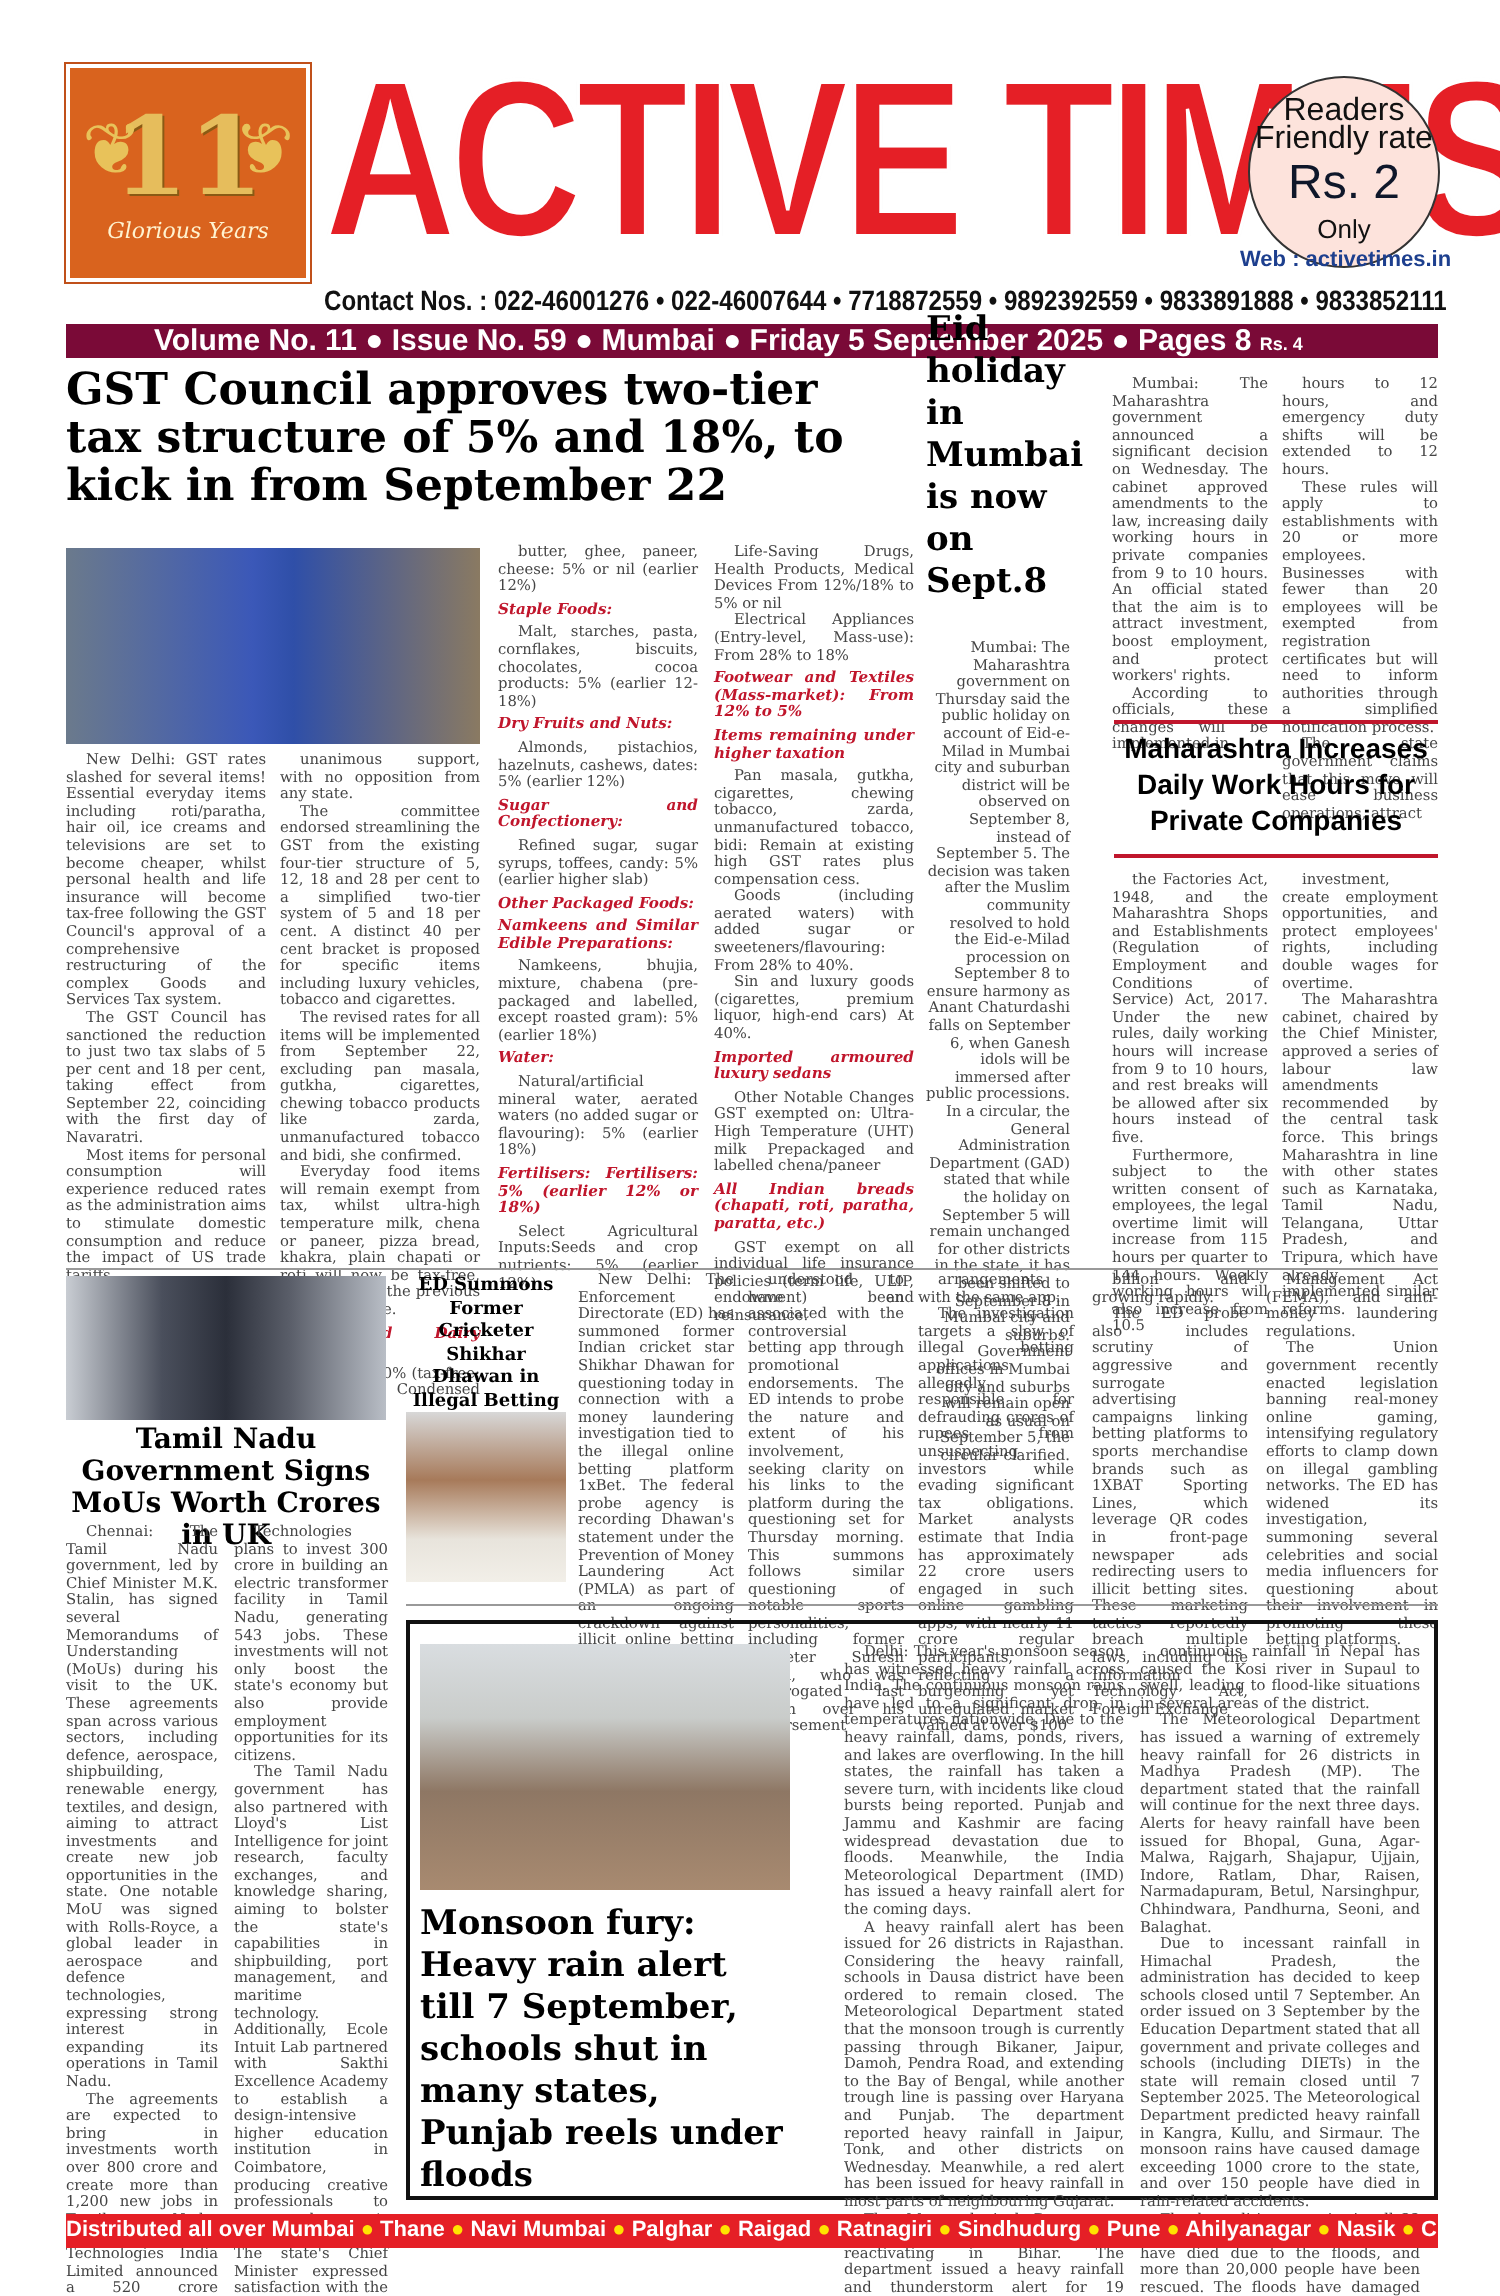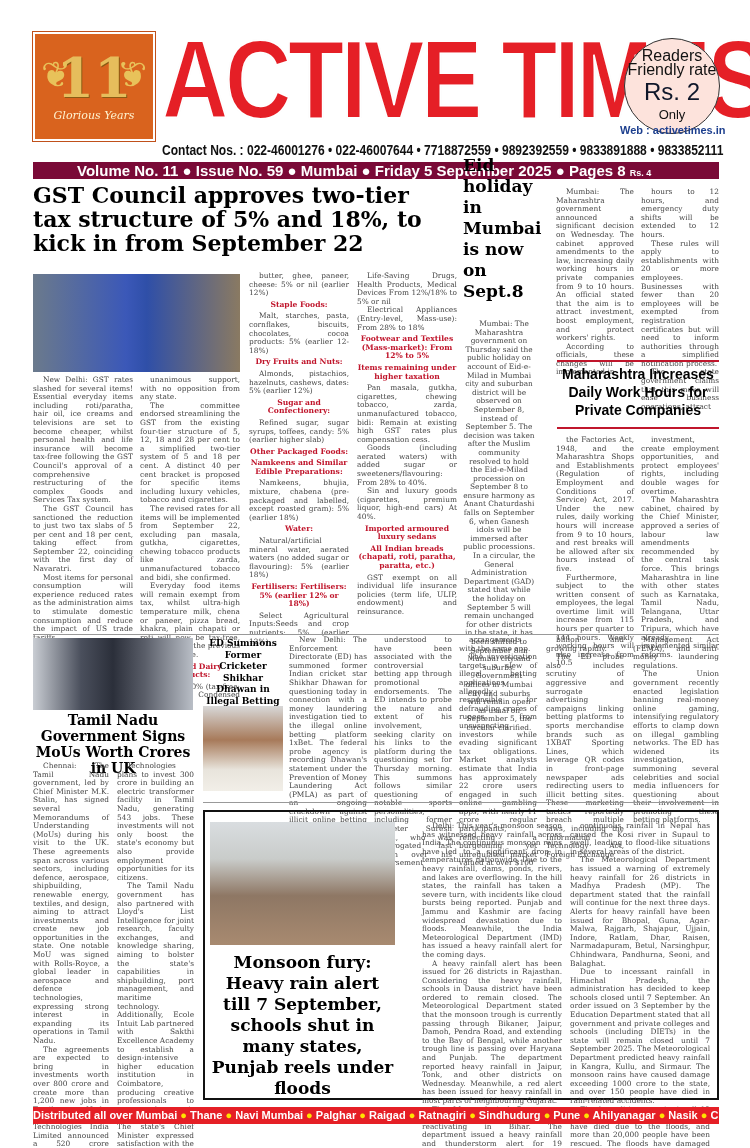--- a/index.html
+++ b/index.html
@@ -14,21 +14,21 @@
 .price .l1{font-size:16px;margin-top:10px;line-height:14px}
 .price .big{font-size:24px;font-weight:normal;color:#0f172a;line-height:30px}
 .price .only{font-size:13px}
 .web{left:620px;top:124px;font-family:"Liberation Sans",sans-serif;font-weight:bold;font-size:11px;color:#1d3f8e}
 .contact{left:162px;top:142px;width:560px;font-family:"Liberation Sans",sans-serif;font-weight:bold;font-size:14px;color:#111;white-space:nowrap;transform:scaleX(0.86);transform-origin:left}
 .volbar{left:33px;top:162px;width:686px;height:17px;background:#7a0a37;color:#fff;font-family:"Liberation Sans",sans-serif;font-weight:bold;font-size:15px;line-height:17px;white-space:nowrap;padding-left:44px;overflow:hidden}
 .volbar span.small{font-size:9px}
 .h1{font-family:"DejaVu Serif",serif;font-weight:bold;color:#000}
 .body{font-family:"DejaVu Serif",serif;font-size:7.4px;line-height:8.6px;color:#444;text-align:justify}
 .body p{text-indent:10px}
-.sub-h{font-family:"DejaVu Serif",serif;font-weight:bold;color:#c0162c;font-size:7.6px;text-align:center;margin:3px 0}
+.sub-h{font-family:"DejaVu Serif",serif;font-style:italic;font-weight:bold;color:#c0162c;font-size:7.6px;margin:3px 0}
 .photo{background:linear-gradient(135deg,#9aa3b0,#5f6e86 40%,#3a4d8c 60%,#7c6a52);}
 .rule{background:#c0162c;height:2px}
 .footer{left:33px;top:1107px;width:686px;height:17px;background:#e51f26;color:#fff;font-family:"Liberation Sans",sans-serif;font-weight:bold;font-size:11px;line-height:17px;white-space:nowrap;overflow:hidden;text-align:center}
 .footer .dot{color:#ffe300}
 .box{border:2px solid #111}
 </style>
 </head>
 <body>
 
 <div class="abs logo-badge">
@@ -85,26 +85,27 @@
   </div>
 <div class="abs body" id="gst-col4" style="left:357px;top:272px;width:100px">
     <p>Life-Saving Drugs, Health Products, Medical Devices From 12%/18% to 5% or nil</p>
     <p>Electrical Appliances (Entry-level, Mass-use): From 28% to 18%</p>
     <div class="sub-h">Footwear and Textiles (Mass-market): From 12% to 5%</div>
     <div class="sub-h">Items remaining under higher taxation</div>
     <p>Pan masala, gutkha, cigarettes, chewing tobacco, zarda, unmanufactured tobacco, bidi: Remain at existing high GST rates plus compensation cess.</p>
     <p>Goods (including aerated waters) with added sugar or sweeteners/flavouring: From 28% to 40%.</p>
     <p>Sin and luxury goods (cigarettes, premium liquor, high-end cars) At 40%.</p>
     <div class="sub-h">Imported armoured luxury sedans</div>
+    <p>Other Notable Changes GST exempted on: Ultra-High Temperature (UHT) milk Prepackaged and labelled chena/paneer</p>
     <div class="sub-h">All Indian breads (chapati, roti, paratha, paratta, etc.)</div>
     <p>GST exempt on all individual life insurance policies (term life, ULIP, endowment) and reinsurance.</p>
   </div>
 
 <div class="abs h1" style="left:463px;top:155px;width:70px;font-size:17px;line-height:21px;text-align:left">Eid holiday in Mumbai is now on Sept.8</div>
-<div class="abs body" style="left:463px;top:320px;width:72px;text-align:center">
+<div class="abs body" style="left:463px;top:320px;width:72px;text-align:right">
   <p>Mumbai: The Maharashtra government on Thursday said the public holiday on account of Eid-e-Milad in Mumbai city and suburban district will be observed on September 8, instead of September 5. The decision was taken after the Muslim community resolved to hold the Eid-e-Milad procession on September 8 to ensure harmony as Anant Chaturdashi falls on September 6, when Ganesh idols will be immersed after public processions.</p>
   <p>In a circular, the General Administration Department (GAD) stated that while the holiday on September 5 will remain unchanged for other districts in the state, it has been shifted to September 8 in Mumbai city and suburbs. Government offices in Mumbai city and suburbs will remain open as usual on September 5, the circular clarified.</p>
 </div>
 
 <div class="abs body" style="left:556px;top:188px;width:78px">
   <p>Mumbai: The Maharashtra government announced a significant decision on Wednesday. The cabinet approved amendments to the law, increasing daily working hours in private companies from 9 to 10 hours. An official stated that the aim is to attract investment, boost employment, and protect workers' rights.</p>
   <p>According to officials, these changes will be implemented in</p>
 </div>
 <div class="abs body" style="left:641px;top:188px;width:78px">
   <p>hours to 12 hours, and emergency duty shifts will be extended to 12 hours.</p>
@@ -154,21 +155,21 @@
   <p>The ED probe also includes scrutiny of aggressive and surrogate advertising campaigns linking betting platforms to sports merchandise brands such as 1XBAT Sporting Lines, which leverage QR codes in front-page newspaper ads redirecting users to illicit betting sites. These marketing tactics reportedly breach multiple laws, including the Information Technology Act, Foreign Exchange</p>
 </div>
 <div class="abs body" style="left:633px;top:636px;width:86px">
   <p>Management Act (FEMA), and anti-money laundering regulations.</p>
   <p>The Union government recently enacted legislation banning real-money online gaming, intensifying regulatory efforts to clamp down on illegal gambling networks. The ED has widened its investigation, summoning several celebrities and social media influencers for questioning about their involvement in promoting these betting platforms.</p>
 </div>
 <div class="abs" style="left:203px;top:802px;width:516px;height:1px;background:#999"></div>
 
 <div class="abs box" style="left:203px;top:810px;width:516px;height:290px"></div>
 <div class="abs photo" style="left:210px;top:822px;width:185px;height:123px;background:linear-gradient(180deg,#d9dde0 0%,#c9ccca 30%,#8e7764 60%,#a88a70 100%)"></div>
-<div class="abs h1" style="left:210px;top:952px;width:185px;font-size:17px;line-height:21px;text-align:center">Monsoon fury: Heavy rain alert till 7 September, schools shut in many states, Punjab reels under floods</div>
+<div class="abs h1" style="left:210px;top:952px;width:185px;font-size:17px;line-height:21px;text-align:left">Monsoon fury: Heavy rain alert till 7 September, schools shut in many states, Punjab reels under floods</div>
 <div class="abs body" style="left:422px;top:822px;width:140px">
   <p>Delhi: This year's monsoon season has witnessed heavy rainfall across India. The continuous monsoon rains have led to a significant drop in temperatures nationwide. Due to the heavy rainfall, dams, ponds, rivers, and lakes are overflowing. In the hill states, the rainfall has taken a severe turn, with incidents like cloud bursts being reported. Punjab and Jammu and Kashmir are facing widespread devastation due to floods. Meanwhile, the India Meteorological Department (IMD) has issued a heavy rainfall alert for the coming days.</p>
   <p>A heavy rainfall alert has been issued for 26 districts in Rajasthan. Considering the heavy rainfall, schools in Dausa district have been ordered to remain closed. The Meteorological Department stated that the monsoon trough is currently passing through Bikaner, Jaipur, Damoh, Pendra Road, and extending to the Bay of Bengal, while another trough line is passing over Haryana and Punjab. The department reported heavy rainfall in Jaipur, Tonk, and other districts on Wednesday. Meanwhile, a red alert has been issued for heavy rainfall in most parts of neighbouring Gujarat.</p>
   <p>The Meteorological Department has stated that the monsoon is reactivating in Bihar. The department issued a heavy rainfall and thunderstorm alert for 19 districts, including Patna. The department warned of winds reaching speeds of 40 kilometres per hour. The</p>
 </div>
 <div class="abs body" style="left:570px;top:822px;width:140px">
   <p>continuous rainfall in Nepal has caused the Kosi river in Supaul to swell, leading to flood-like situations in several areas of the district.</p>
   <p>The Meteorological Department has issued a warning of extremely heavy rainfall for 26 districts in Madhya Pradesh (MP). The department stated that the rainfall will continue for the next three days. Alerts for heavy rainfall have been issued for Bhopal, Guna, Agar-Malwa, Rajgarh, Shajapur, Ujjain, Indore, Ratlam, Dhar, Raisen, Narmadapuram, Betul, Narsinghpur, Chhindwara, Pandhurna, Seoni, and Balaghat.</p>
   <p>Due to incessant rainfall in Himachal Pradesh, the administration has decided to keep schools closed until 7 September. An order issued on 3 September by the Education Department stated that all government and private colleges and schools (including DIETs) in the state will remain closed until 7 September 2025. The Meteorological Department predicted heavy rainfall in Kangra, Kullu, and Sirmaur. The monsoon rains have caused damage exceeding 1000 crore to the state, and over 150 people have died in rain-related accidents.</p>
   <p>Flood conditions persist in all 23 districts of Punjab. Over 35 people have died due to the floods, and more than 20,000 people have been rescued. The floods have damaged 175,286 hectares of crops. In Delhi, the Yamuna river has also crossed the danger mark.</p>

